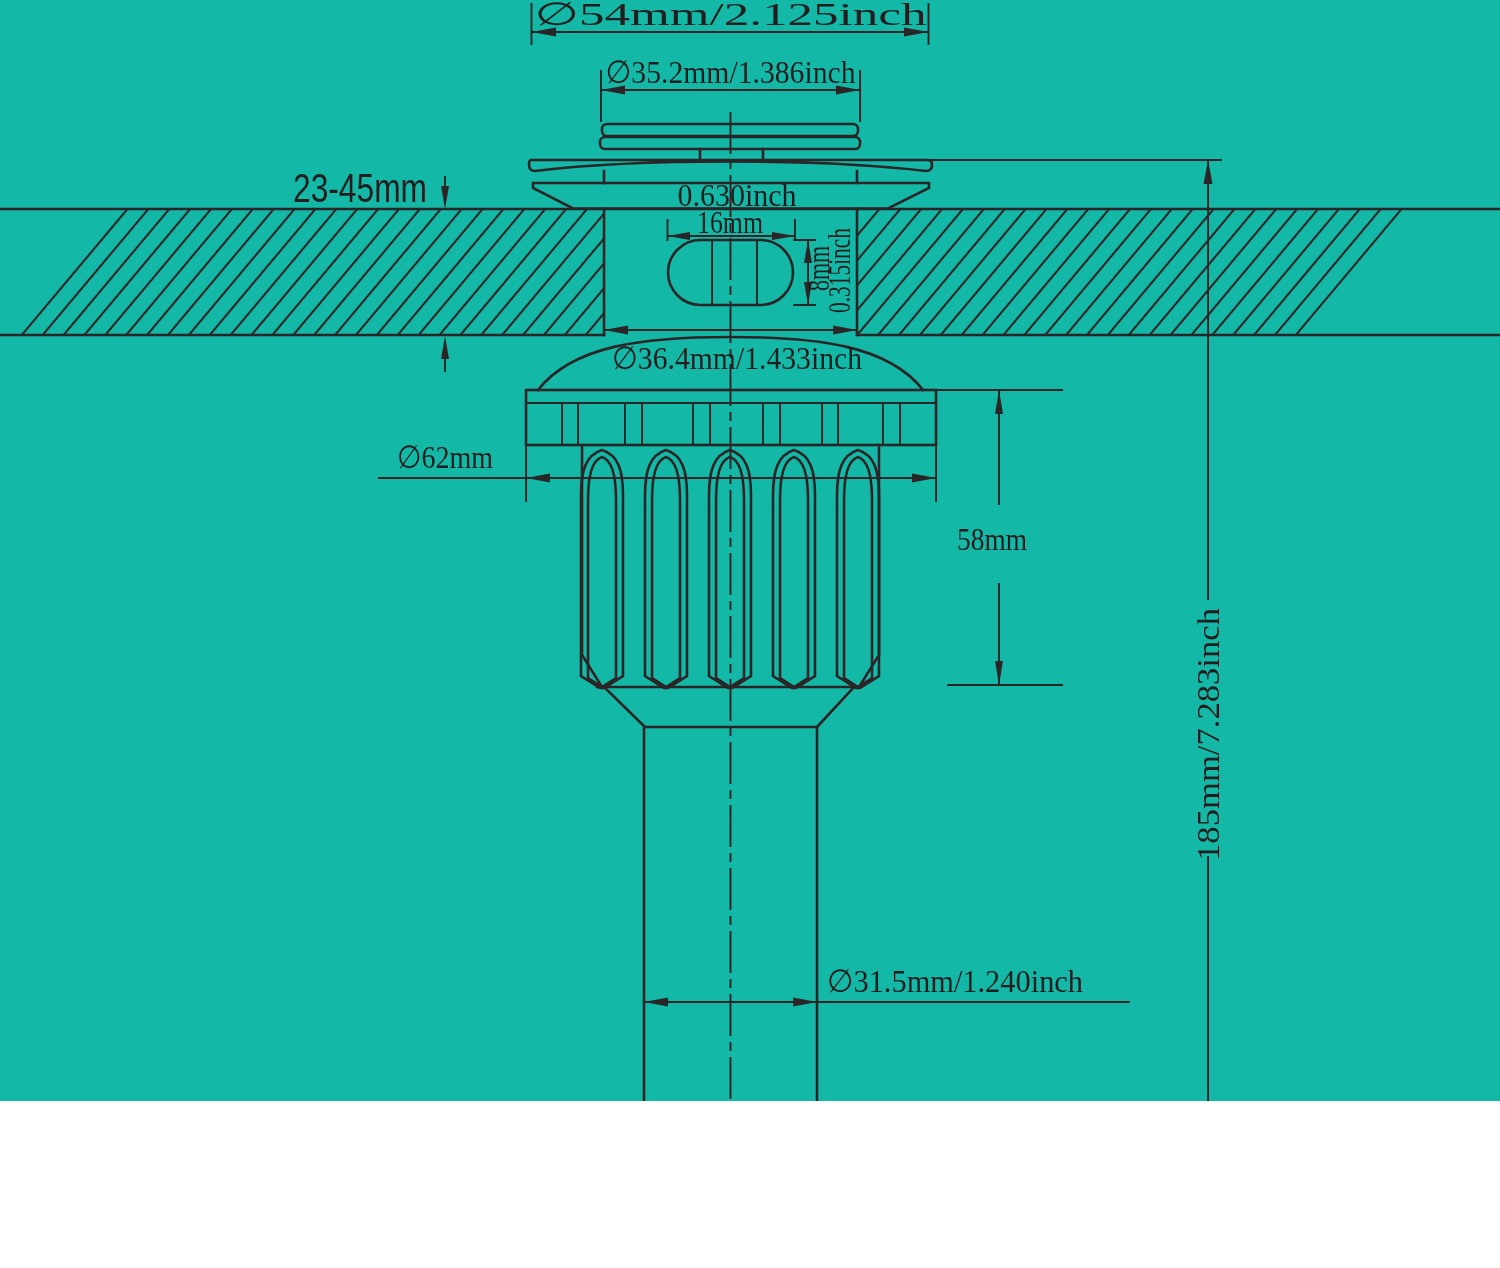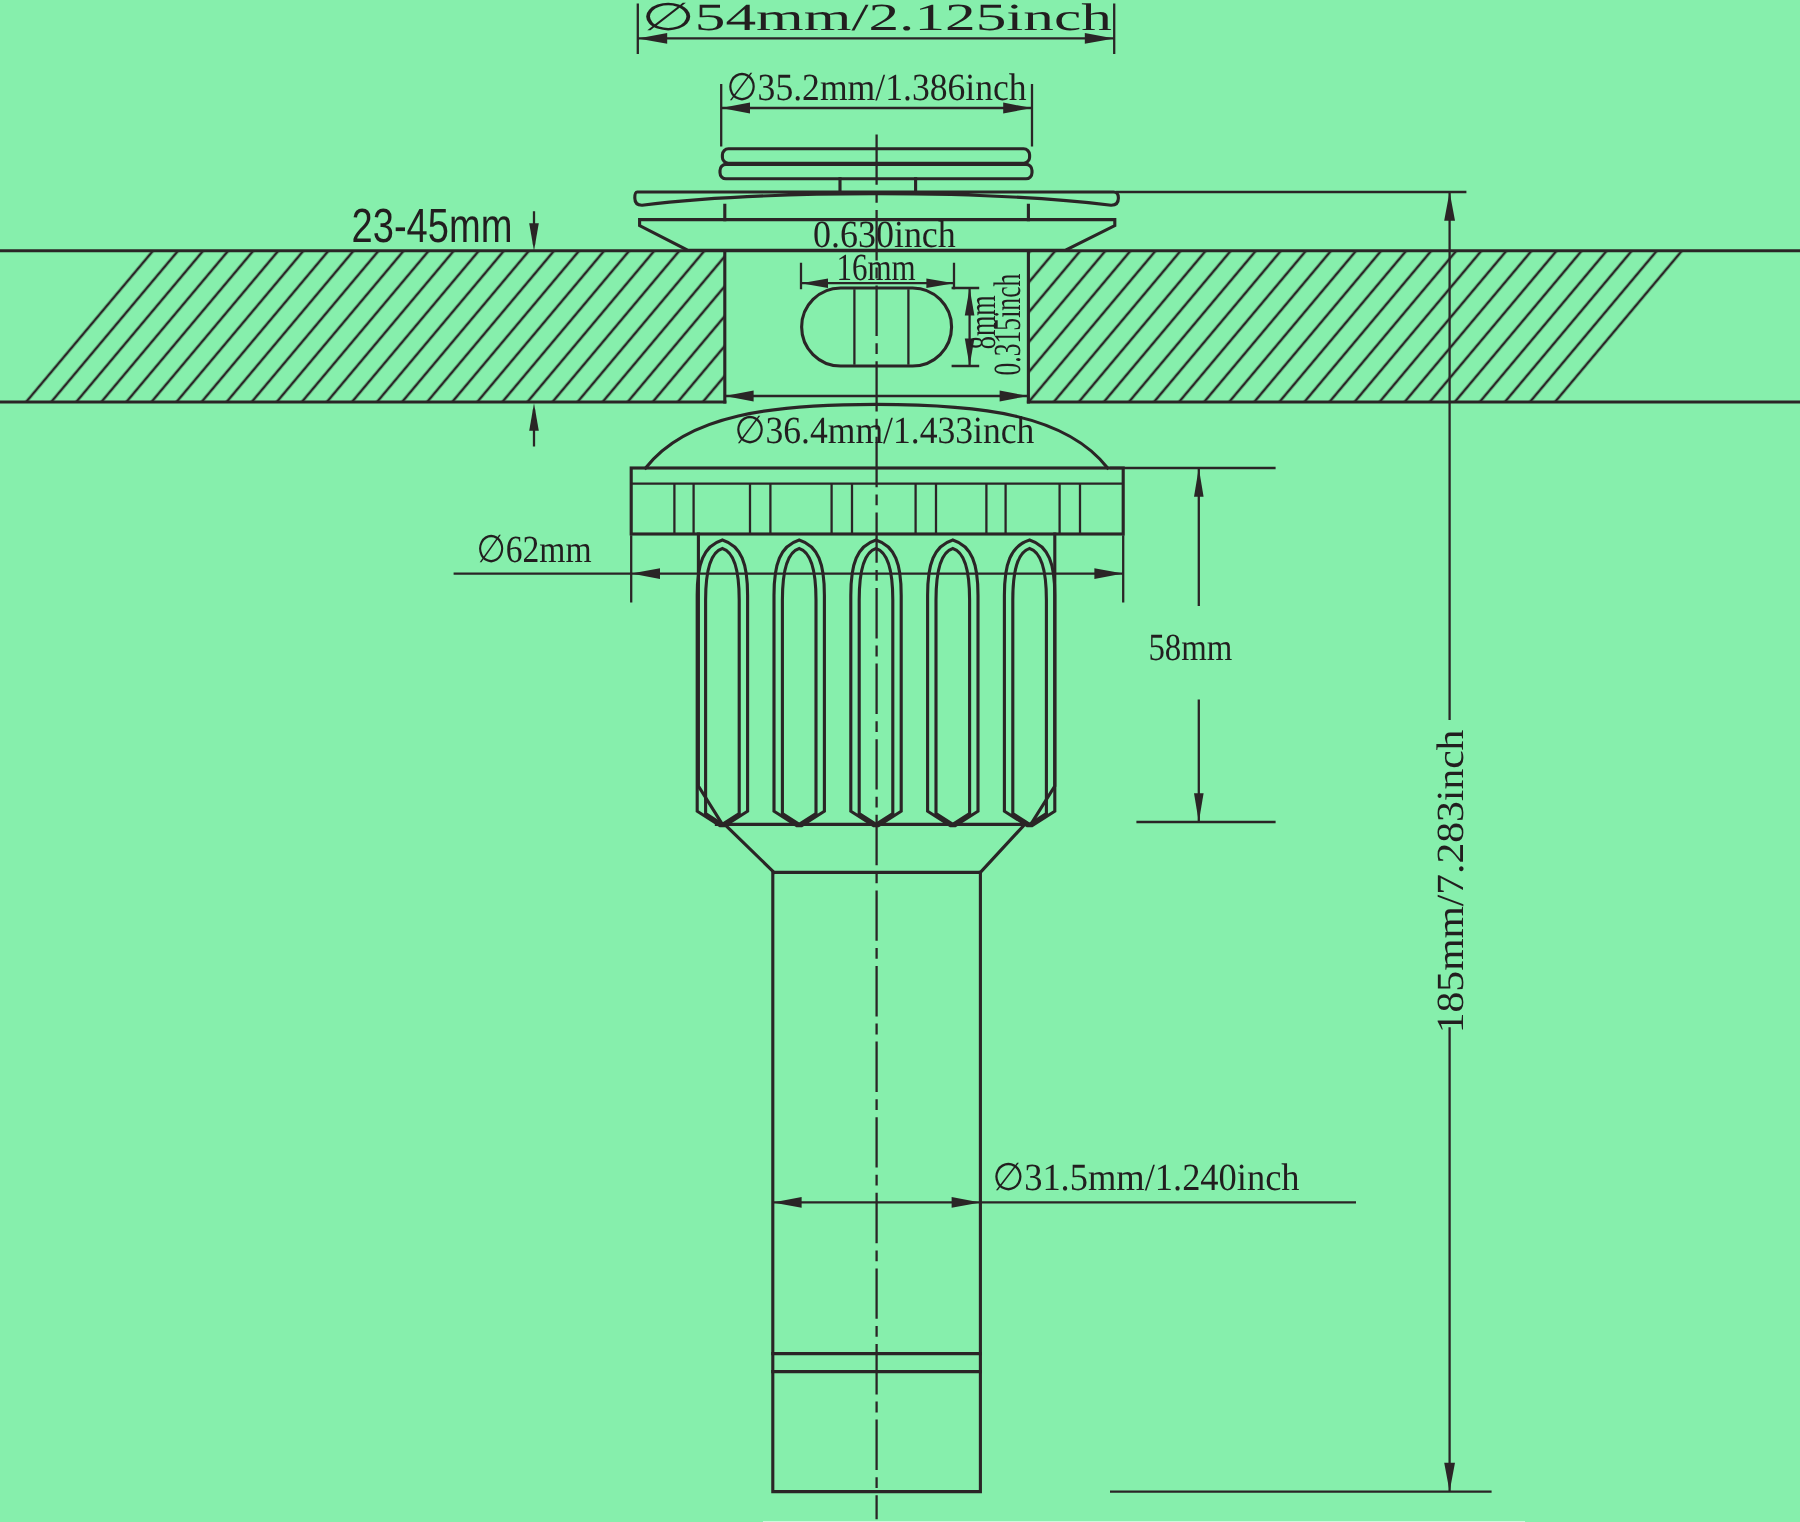--- a/index.html
+++ b/index.html
@@ -1,16 +1,16 @@
 <!DOCTYPE html>
 <html><head>
 <meta charset="utf-8">
 <style>
   html,body{margin:0;padding:0;background:#fff;}
-  .stage{width:1500px;height:1268px;position:relative;background:#86efac;}
+  .stage{width:1500px;height:1101px;position:relative;background:#14b8a6;}
   svg{display:block;}
   .ln{stroke:#2a2526;stroke-width:2.6;fill:none;stroke-linecap:square;}
   .thin{stroke:#2a2526;stroke-width:1.9;fill:none;stroke-linecap:butt;}
   .cl{stroke:#2a2526;stroke-width:1.9;fill:none;stroke-dasharray:42 6 9 6;}
   .ah{fill:#2a2526;stroke:none;}
   .dim{font-family:"Liberation Serif","DejaVu Serif",serif;font-size:32px;fill:#221e1f;}
   .dimsans{font-family:"Liberation Sans","DejaVu Sans",sans-serif;font-size:40px;fill:#221e1f;}
 </style>
 </head>
 <body>

